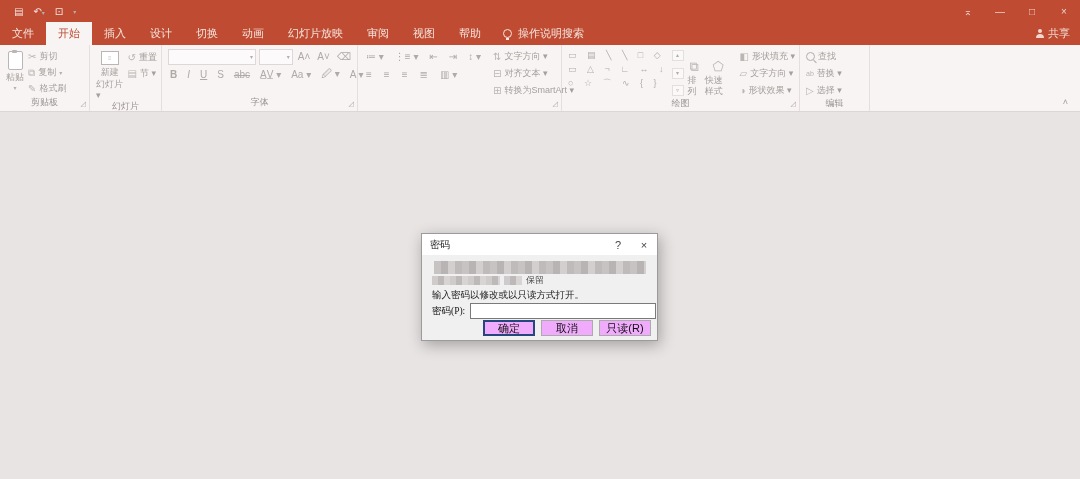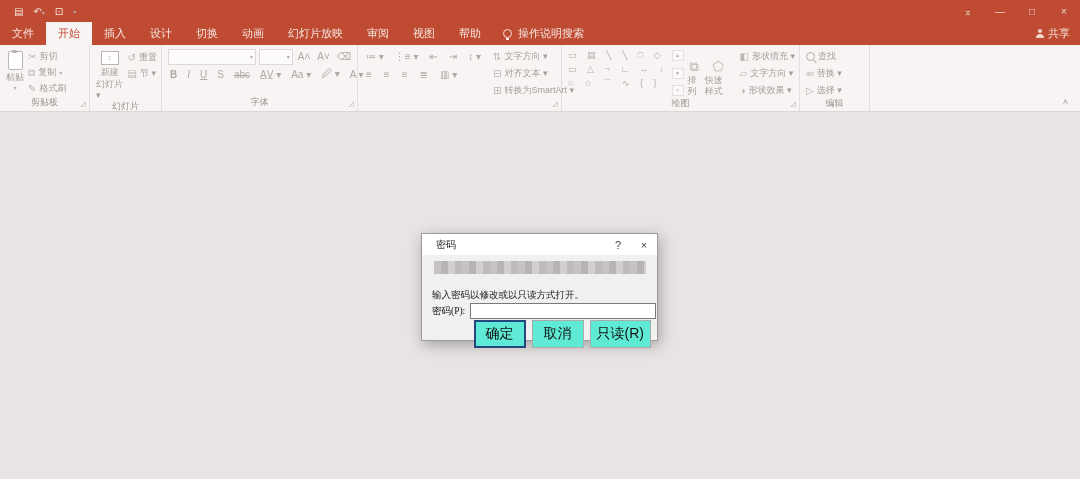--- a/index.html
+++ b/index.html
@@ -53,37 +53,37 @@
   .gal-arrows{display:flex;flex-direction:column;justify-content:space-between;padding:1px 0;}
   .gal-arrows span{font-size:6px;color:#B3ADAB;border:1px solid #E4DFDE;width:10px;text-align:center;line-height:9px;background:#FBF9F8;}
   .magnifier{width:7px;height:7px;border:1px solid #B3ADAB;border-radius:50%;position:relative;display:inline-block;}
   .magnifier:after{content:"";position:absolute;right:-3px;bottom:-2px;width:4px;height:1px;background:#B3ADAB;transform:rotate(45deg);}
   .chev{position:absolute;right:12px;bottom:4px;color:#A5A09E;font-size:9px;}
   
   .workspace{position:absolute;left:0;top:112px;width:1080px;height:367px;background:#E8E4E3;}
   
   .dialog{position:absolute;left:421px;top:233px;width:237px;height:108px;background:#F0F0F0;
           border:1px solid #9B9B9B;box-shadow:2px 4px 14px rgba(0,0,0,.3);box-sizing:border-box;font-size:10px;color:#111;}
-  .dlg-title{height:21px;background:#FFFFFF;display:flex;align-items:center;padding-left:14px;font-size:10px;color:#222;}
+  .dlg-title{height:21px;background:#FFFFFF;display:flex;align-items:center;padding-left:8px;font-size:10px;color:#222;}
   .dlg-title .sp{flex:1;}
   .dlg-tbtn{width:26px;height:21px;display:flex;align-items:center;justify-content:center;color:#444;font-size:11px;}
   .mosaic{position:absolute;left:12px;top:27px;width:212px;height:13px;
           background-image:
             repeating-linear-gradient(90deg,#C7C3C2 0 7px,#B8B4B3 7px 14px,#D3CFCE 14px 21px,#BFBBBA 21px 28px),
             repeating-linear-gradient(0deg,rgba(255,255,255,.35) 0 4px,rgba(90,90,90,.18) 4px 9px);}
   .redline{position:absolute;left:10px;top:41px;width:216px;height:11px;display:flex;align-items:center;gap:4px;}
   .redpatch{height:9px;background-image:
             repeating-linear-gradient(90deg,#CFCBCA 0 6px,#BDB9B8 6px 12px,#D8D4D3 12px 18px);}
   .redfrag{font-size:9px;color:#4A4A4A;}
   .dlg-prompt{position:absolute;left:10px;top:55px;font-size:9.5px;color:#1a1a1a;}
   .dlg-pwrow{position:absolute;left:10px;top:69px;display:flex;align-items:center;gap:5px;}
   .dlg-pwlabel{font-size:9.5px;font-family:Liberation Serif, serif;}
   .dlg-input{width:180px;height:14px;border:1px solid #7A7A7A;background:#fff;font-size:10px;padding:0 2px;box-sizing:content-box;}
   .dlg-btns{position:absolute;left:0;right:6px;top:86px;display:flex;justify-content:flex-end;gap:6px;}
-  .dlg-btn{min-width:52px;height:28px;background:#5eead4;border:1px solid #ABABAB;font-size:14px;color:#111;
+  .dlg-btn{min-width:52px;height:16px;background:#f0abfc;border:1px solid #ABABAB;font-size:11px;color:#111;
            display:flex;align-items:center;justify-content:center;font-family:inherit;}
   .dlg-btn.default{border:1px solid #26477D;box-shadow:inset 0 0 0 1px #26477D;}
 </style>
 </head>
 <body>
 
 <div class="titlebar">
   <div class="qat">
     <span>▤</span>
     <span><span>↶</span><span class="dd">▾</span></span>
@@ -301,20 +301,25 @@
 <div class="workspace"></div>
 
 <div class="dialog">
   <div class="dlg-title">
     <span>密码</span>
     <span class="sp"></span>
     <span class="dlg-tbtn">?</span>
     <span class="dlg-tbtn">×</span>
   </div>
   <div class="mosaic"></div>
+  <div class="redline">
+    <span class="redpatch" style="width:68px"></span>
+    <span class="redpatch" style="width:18px"></span>
+    <span class="redfrag">保留</span>
+  </div>
   <div class="dlg-prompt">输入密码以修改或以只读方式打开。</div>
   <div class="dlg-pwrow">
     <span class="dlg-pwlabel">密码(P):</span>
     <input class="dlg-input" type="password" value="" style="">
   </div>
   <div class="dlg-btns">
     <button class="dlg-btn default">确定</button>
     <button class="dlg-btn">取消</button>
     <button class="dlg-btn">只读(R)</button>
   </div>

